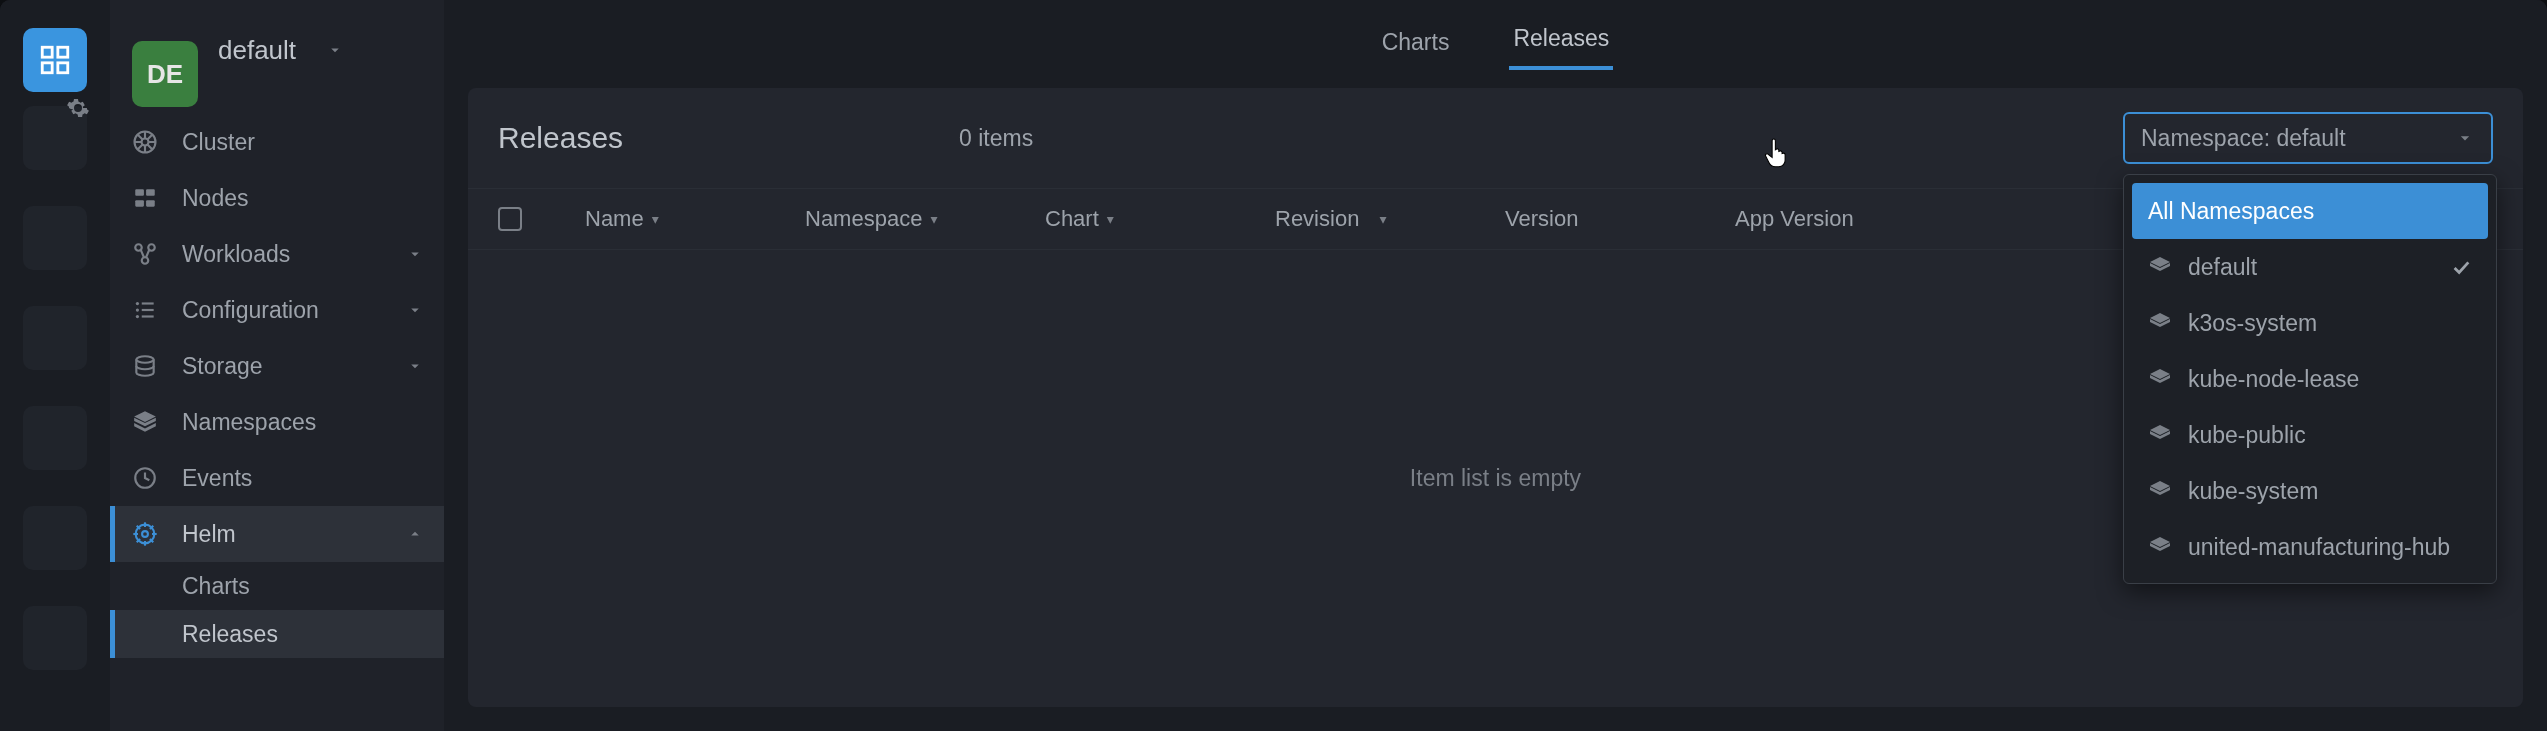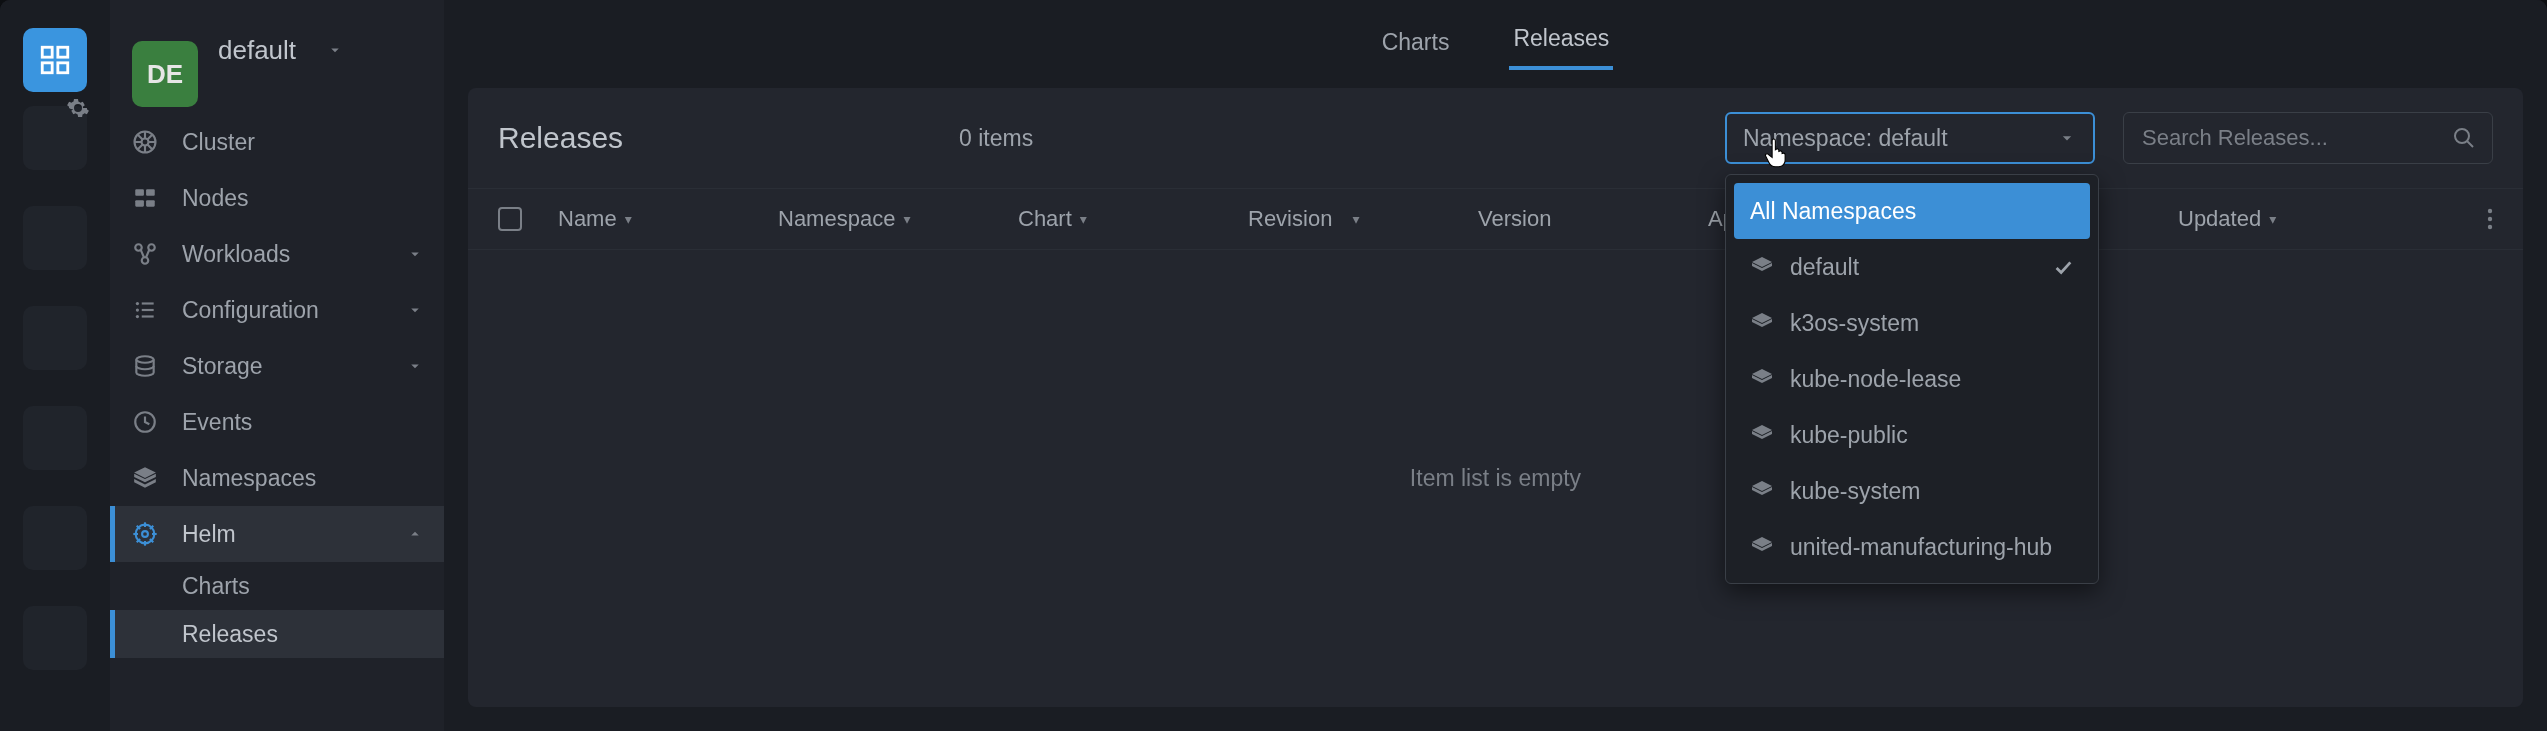--- a/index.html
+++ b/index.html
@@ -233,21 +233,21 @@
     padding: 0 30px;
     border-top: 1px solid #2a2e36;
     border-bottom: 1px solid #2a2e36;
     color: var(--text-1);
     font-size: 22px;
     position: relative;
   }
   .th { display: flex; align-items: center; gap: 8px; }
   .th .sort { font-size: 14px; color: var(--text-dim); }
   .th-check { width: 60px; }
-  .th-name { width: 220px; }
+  .th-name { width: 220px; margin-left: 27px; }
   .th-ns { width: 240px; }
   .th-chart { width: 230px; }
   .th-rev { width: 230px; gap: 20px; }
   .th-ver { width: 230px; }
   .th-app { width: 470px; }
   .th-upd { width: 140px; }
   .th-menu { margin-left: auto; color: var(--text-dim); cursor:pointer; }
   .checkbox {
     width: 24px; height: 24px;
     border: 2px solid var(--text-dim);
@@ -417,35 +417,35 @@
             </svg>
         </span>
         <span class="label">Storage</span>
         <svg class="expand" width="18" height="18" viewBox="0 0 24 24" fill="currentColor">
             <path d="M7 10l5 5 5-5z"></path>
           </svg>
       </div>
 
       <div class="nav-item">
         <span class="icon">
+          <svg width="26" height="26" viewBox="0 0 24 24" fill="currentColor">
+              <path d="M12 2l10 5-10 5L2 7l10-5zm0 11l10-5v3l-10 5-10-5V8l10 5zm0 5l10-5v3l-10 5-10-5v-3l10 5z"></path>
+            </svg>
+        </span>
+        <span class="label">Namespaces</span>
+      </div>
+
+      <div class="nav-item">
+        <span class="icon">
           <svg width="26" height="26" viewBox="0 0 24 24" fill="none" stroke="currentColor" stroke-width="2">
               <circle cx="12" cy="12" r="9"></circle>
               <polyline points="12 7 12 12 16 14"></polyline>
             </svg>
         </span>
         <span class="label">Events</span>
-      </div>
-
-      <div class="nav-item">
-        <span class="icon">
-          <svg width="26" height="26" viewBox="0 0 24 24" fill="currentColor">
-              <path d="M12 2l10 5-10 5L2 7l10-5zm0 11l10-5v3l-10 5-10-5V8l10 5zm0 5l10-5v3l-10 5-10-5v-3l10 5z"></path>
-            </svg>
-        </span>
-        <span class="label">Namespaces</span>
       </div>
 
       <div class="nav-item active">
         <span class="icon">
           <svg width="28" height="28" viewBox="0 0 24 24" fill="none" stroke="currentColor" stroke-width="1.8">
             <circle cx="12" cy="12" r="8"></circle>
               <circle cx="12" cy="12" r="2.5"></circle>
             <line x1="12" y1="2" x2="12" y2="6"></line>
               <line x1="12" y1="18" x2="12" y2="22"></line>
             <line x1="2" y1="12" x2="6" y2="12"></line>
@@ -529,27 +529,20 @@
             </div>
             <div class="dd-item">
               <svg class="layers" viewBox="0 0 24 24" fill="currentColor">
                   <path d="M12 2l10 5-10 5L2 7l10-5zm0 11l10-5v3l-10 5-10-5V8l10 5z"></path>
                 </svg>
               <span>united-manufacturing-hub</span>
             </div>
           </div>
         </div>
 
-        <div class="search">
-          <input type="text" placeholder="Search Releases..." style="">
-          <svg class="mag" width="24" height="24" viewBox="0 0 24 24" fill="none" stroke="currentColor" stroke-width="2">
-              <circle cx="10" cy="10" r="7"></circle>
-              <line x1="21" y1="21" x2="15" y2="15"></line>
-            </svg>
-        </div>
       </div>
 
       <div class="table-head">
         <div class="th th-check">
             <div class="checkbox"></div>
           </div>
         <div class="th th-name">
             <span>Name</span>
             <span class="sort">▾</span>
           </div>

